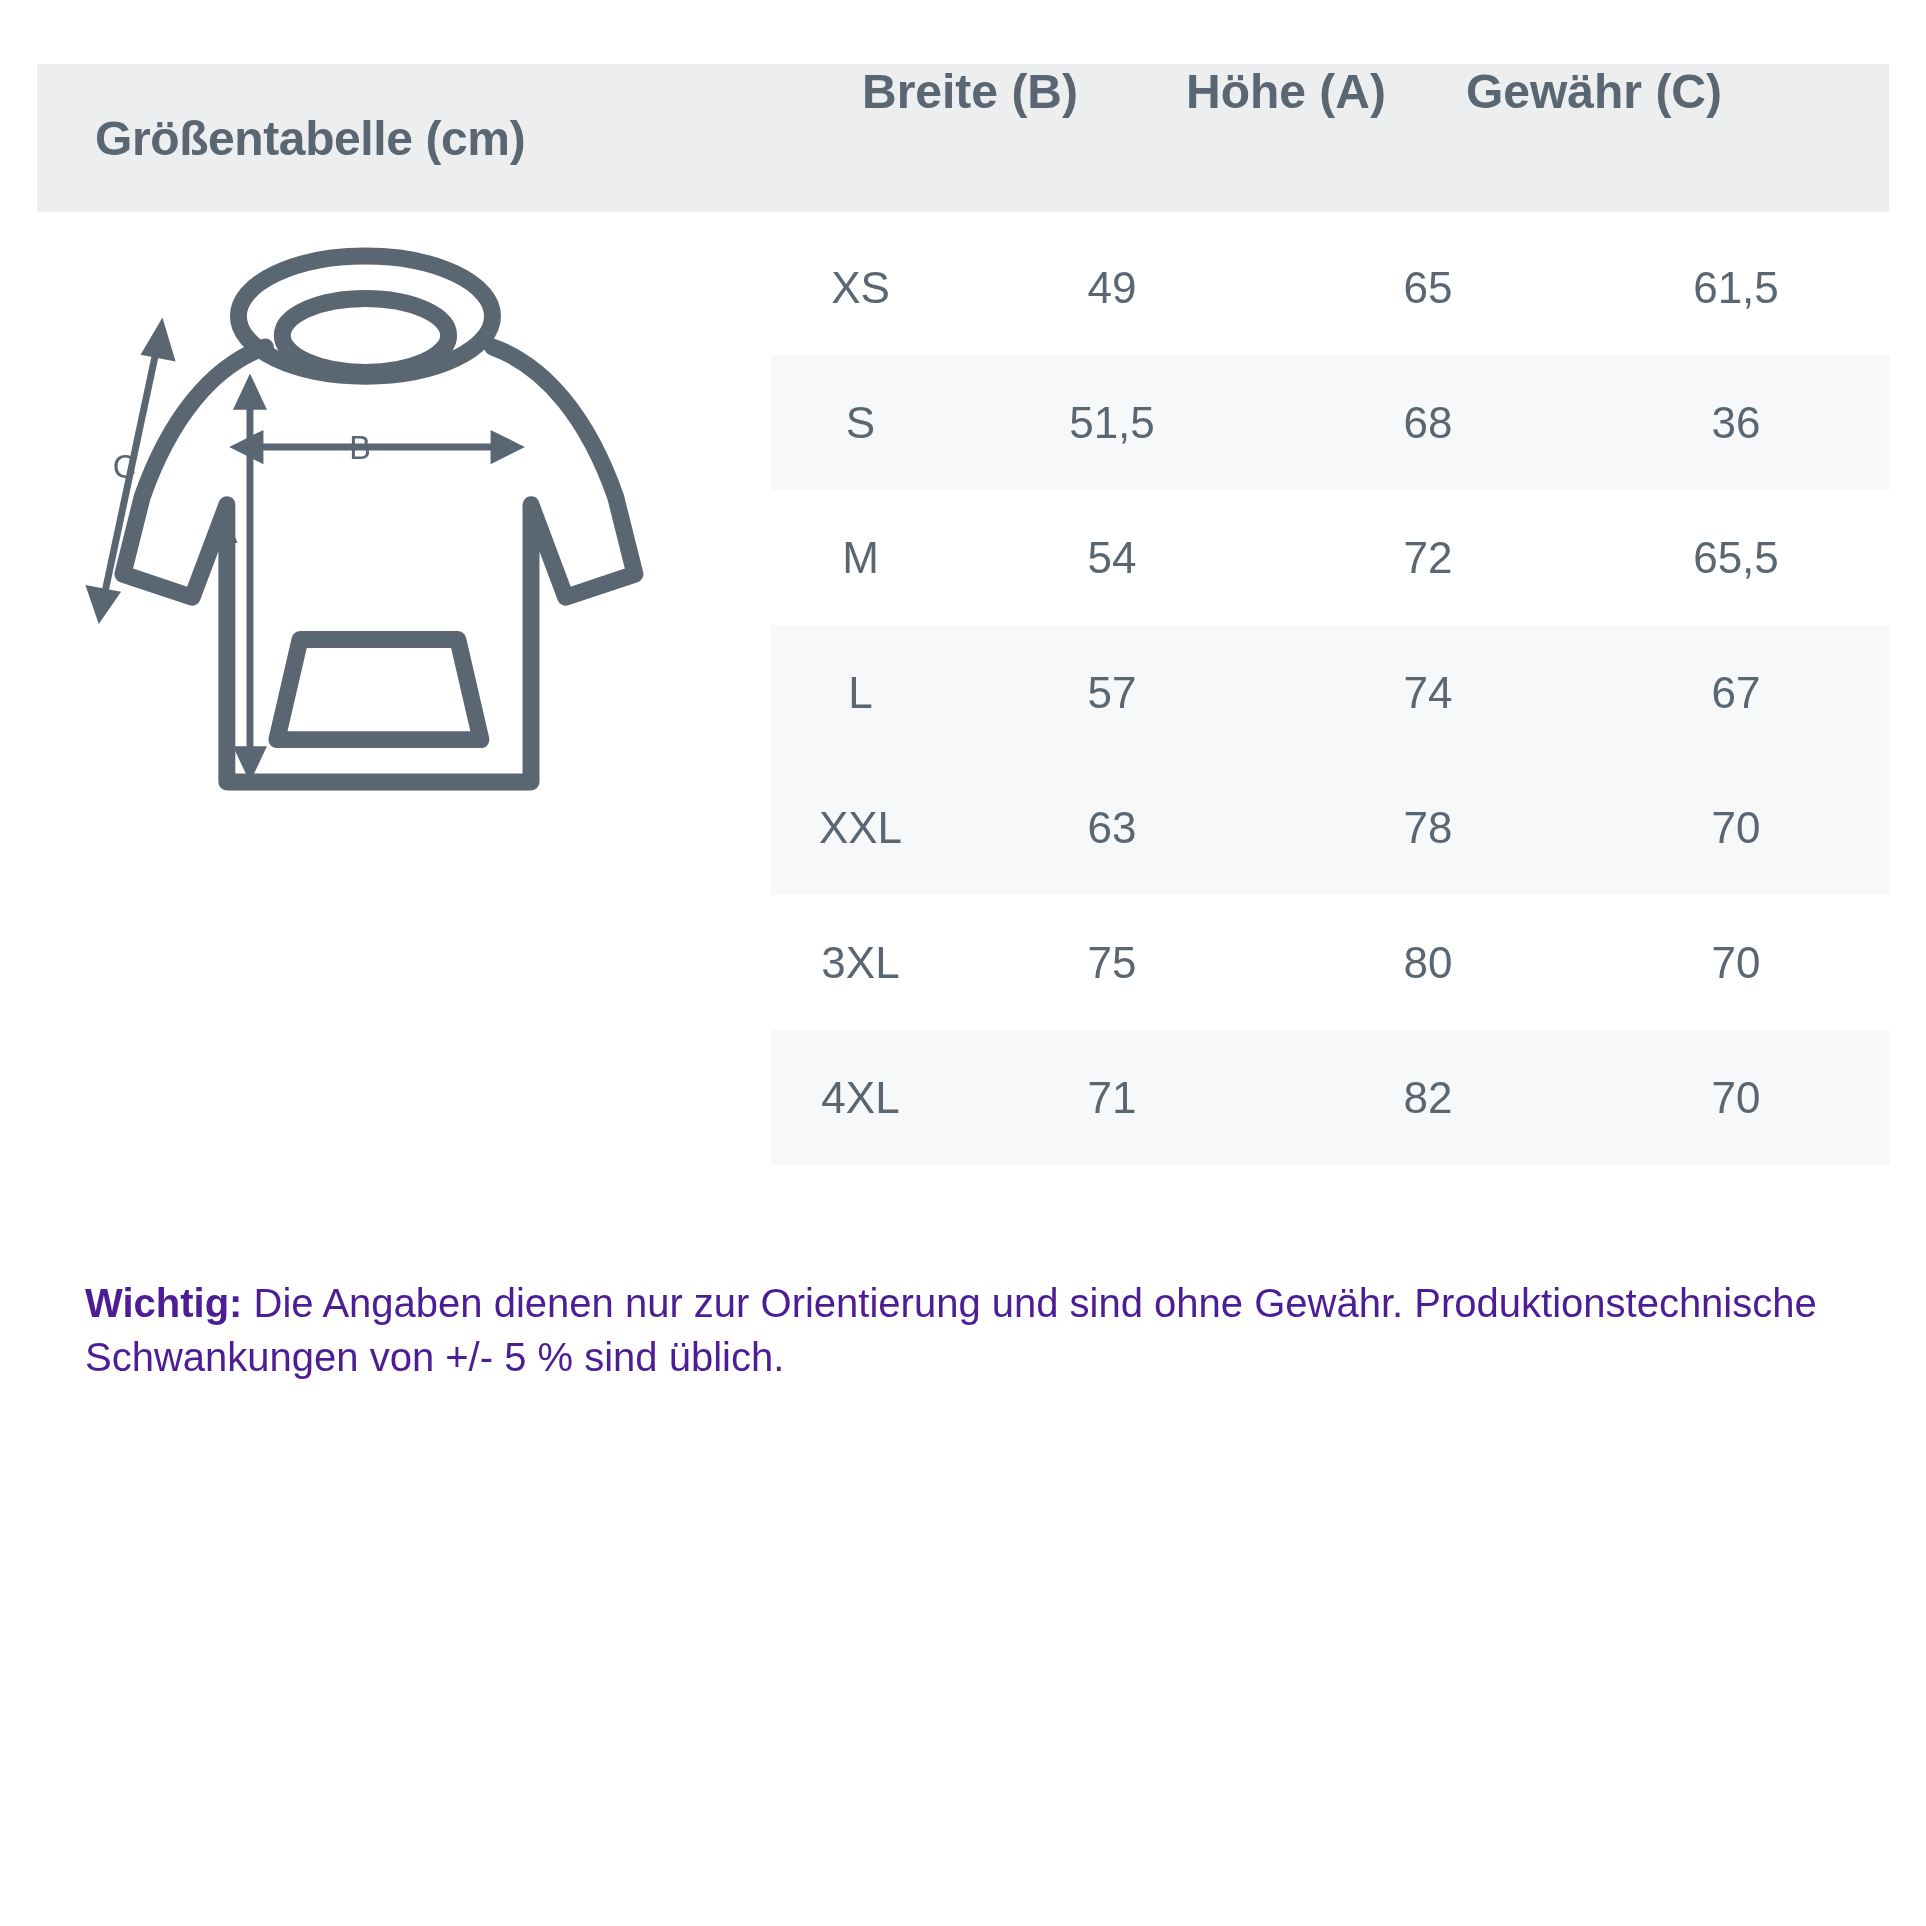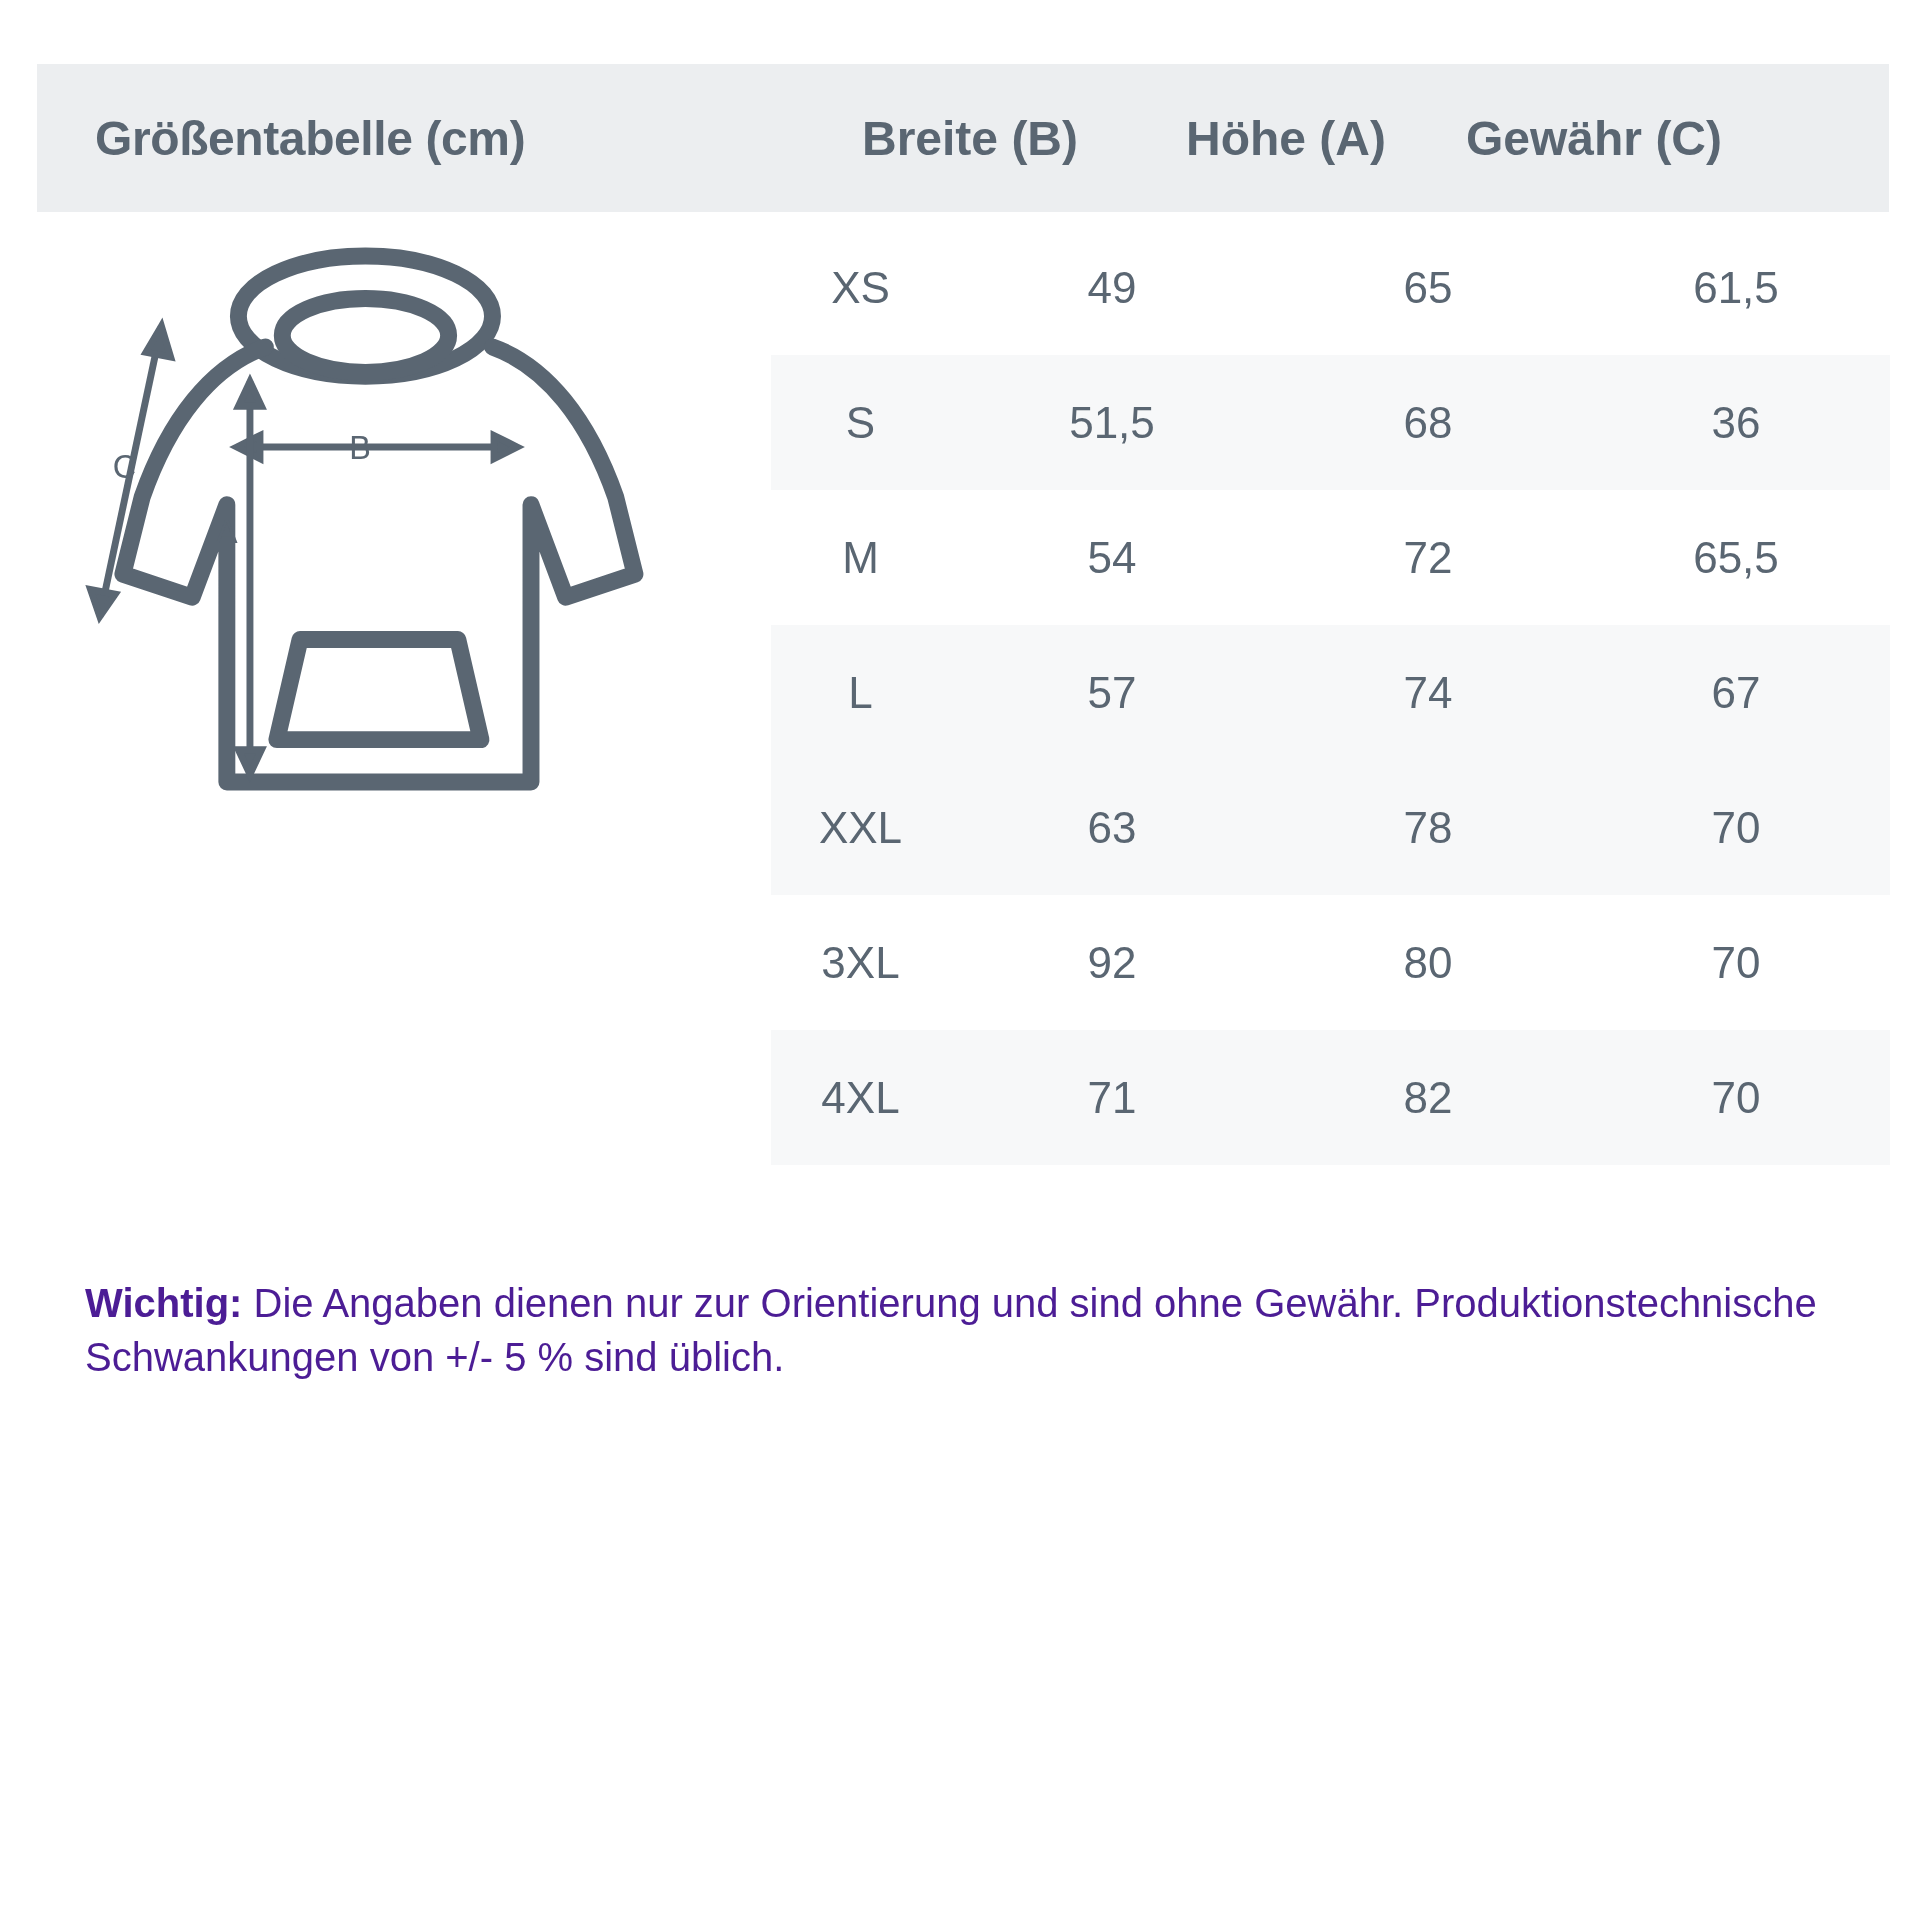--- a/index.html
+++ b/index.html
@@ -42,21 +42,21 @@
     white-space: nowrap;
   }
 
   .header-cols {
     position: absolute;
     left: 771px;
     top: 0;
     width: 1119px;
     height: 148px;
     display: flex;
-    align-items: center;
+    align-items: flex-start;
   }
 
   .header-col {
     color: #5a6672;
     font-size: 48px;
     font-weight: bold;
     text-align: center;
     white-space: nowrap;
   }
 
@@ -207,21 +207,21 @@
         <td class="col-c">67</td>
       </tr>
       <tr class="alt">
         <td class="col-size">XXL</td>
         <td class="col-b">63</td>
         <td class="col-a">78</td>
         <td class="col-c">70</td>
       </tr>
       <tr>
         <td class="col-size">3XL</td>
-        <td class="col-b">92</td>
+        <td class="col-b">75</td>
         <td class="col-a">80</td>
         <td class="col-c">70</td>
       </tr>
       <tr class="alt">
         <td class="col-size">4XL</td>
         <td class="col-b">71</td>
         <td class="col-a">82</td>
         <td class="col-c">70</td>
       </tr>
     </tbody>

